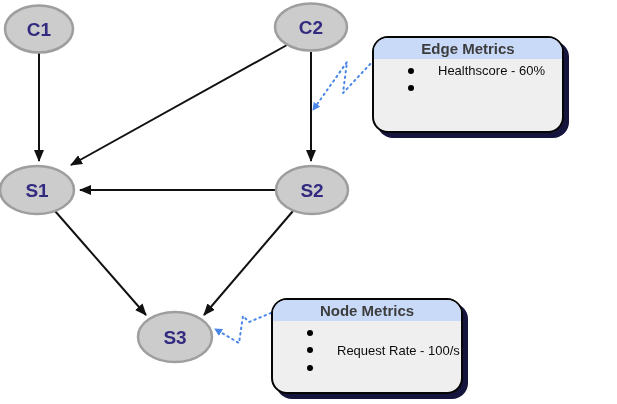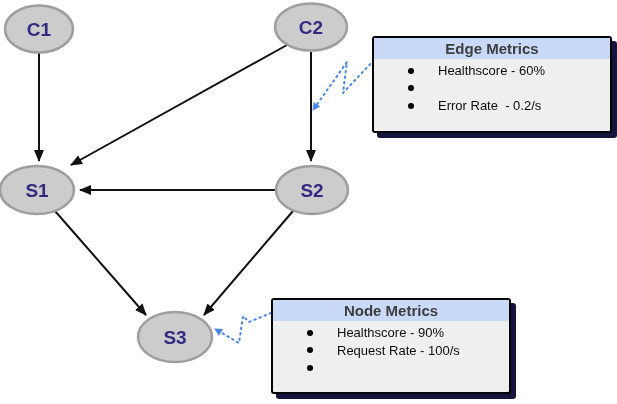--- a/index.html
+++ b/index.html
@@ -21,25 +21,25 @@
     font-weight:bold;font-size:19px;
     text-anchor:middle;
   }
   .squiggle{
     stroke:#4a86e8;stroke-width:2;fill:none;
     stroke-dasharray:1.5 4;stroke-linecap:round;stroke-linejoin:round;
   }
 
   .metric-box{
     position:absolute;
-    width:240px;
+    width:192px;
     box-sizing:border-box;
     background:#efefef;
     border:2.5px solid #050505;
-    border-radius:3px;
+    border-radius:16px;
     box-shadow:5px 5px 0 #14143c;
     overflow:hidden;
     z-index:5;
   }
   .metric-header{
     background:#c9daf8;
     color:#3d3d3d;
     font-weight:bold;
     font-size:15px;
     text-align:center;
@@ -124,33 +124,28 @@
   <div class="metric-box" id="edge-metrics-box">
     <div class="metric-header">Edge Metrics</div>
     <ul class="metric-list">
       <li>
         <span class="dot"></span>
         <span class="metric-text">Healthscore - 60%</span>
       </li>
       <li>
         <span class="dot"></span>
       </li>
-      <li>
-        <span class="dot"></span>
-        <span class="metric-text">Error Rate  - 0.2/s</span>
-      </li>
     </ul>
   </div>
 
   <div class="metric-box" id="node-metrics-box">
     <div class="metric-header">Node Metrics</div>
     <ul class="metric-list">
       <li>
         <span class="dot"></span>
-        <span class="metric-text">Healthscore - 90%</span>
       </li>
       <li>
         <span class="dot"></span>
         <span class="metric-text">Request Rate - 100/s</span>
       </li>
       <li>
         <span class="dot"></span>
       </li>
     </ul>
   </div>

